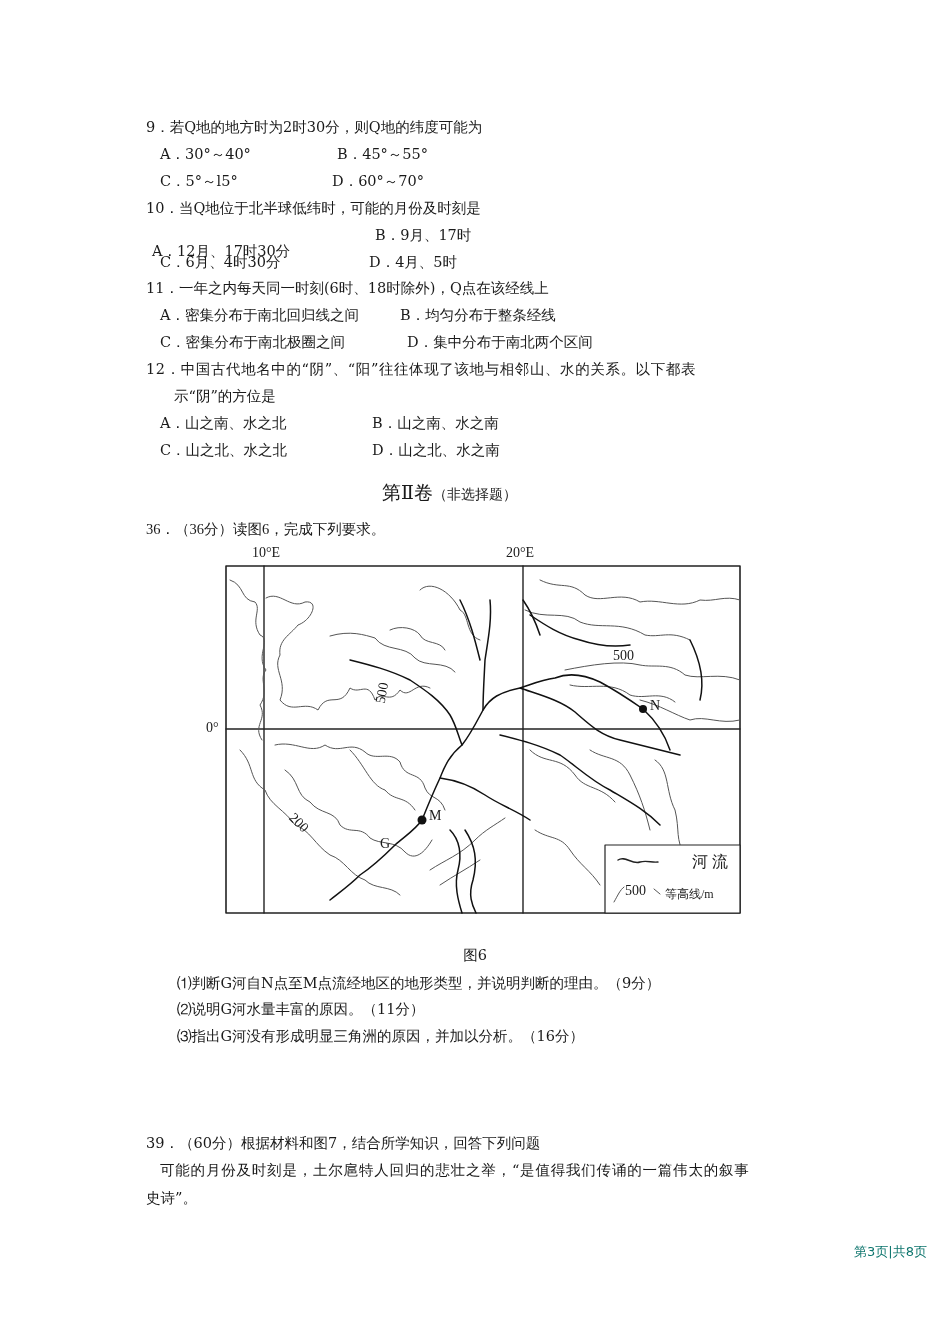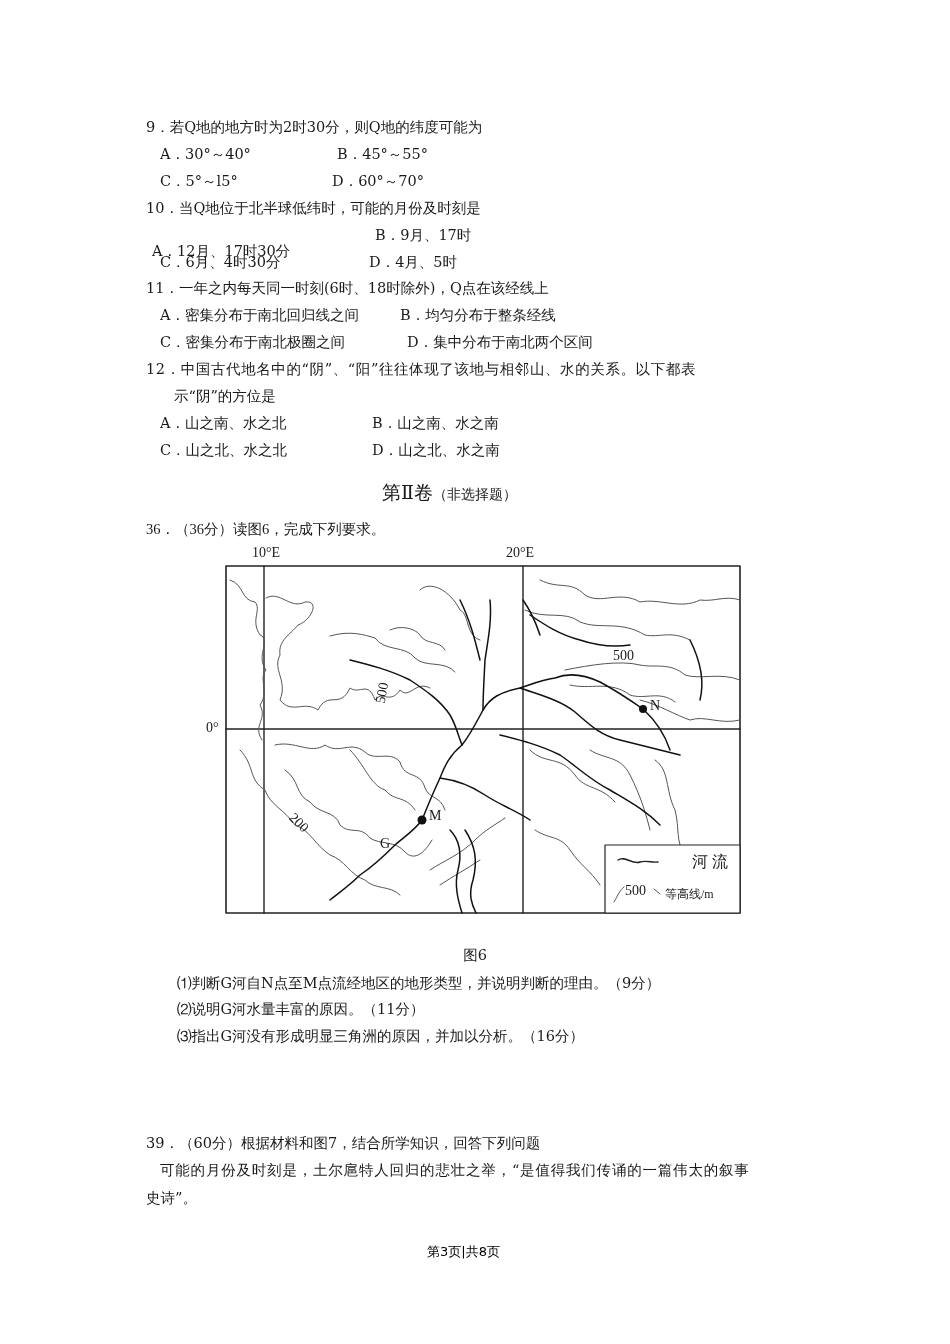--- a/index.html
+++ b/index.html
@@ -4,22 +4,22 @@
 <style>
   html, body { margin: 0; padding: 0; background: #ffffff; }
   body { width: 950px; height: 1344px; position: relative; overflow: hidden;
          font-family: "DejaVu Serif", "Liberation Serif", serif; color: #1a1a1a; }
   .line { position: absolute; font-size: 14.5px; white-space: nowrap; line-height: 20px; }
   .opt { position: absolute; font-size: 14.5px; white-space: nowrap; line-height: 20px; }
   .section-title { position: absolute; left: 0; width: 899px; top: 480px; text-align: center;
                    font-size: 19px; line-height: 24px; }
   .section-title .sub { font-size: 14px; }
   .caption { position: absolute; left: 0; width: 950px; text-align: center; top: 946px; font-size: 14.5px; }
-  .footer { position: absolute; left: 0; width: 927px; text-align: center; top: 1243px;
-            font-size: 13px; font-family: "DejaVu Sans", "Liberation Sans", sans-serif; color: #000000; }
+  .footer { position: absolute; left: 0; width: 927px; text-align: right; top: 1243px;
+            font-size: 13px; font-family: "DejaVu Sans", "Liberation Sans", sans-serif; color: #0f766e; }
   .map-wrap { position: absolute; left: 200px; top: 540px; width: 560px; height: 385px; }
   .map-wrap svg { position: absolute; left: 0; top: 0; }
   .map-label { position: absolute; font-size: 14px; font-family: "Liberation Serif", serif; }
   .hand { font-family: "DejaVu Serif", serif; }
 </style>
 </head>
 <body>
 
 <div class="line" style="left:146px; top:117px;">9．若Q地的地方时为2时30分，则Q地的纬度可能为</div>
 <div class="opt" style="left:160px; top:144px;">A．30°～40°</div>

